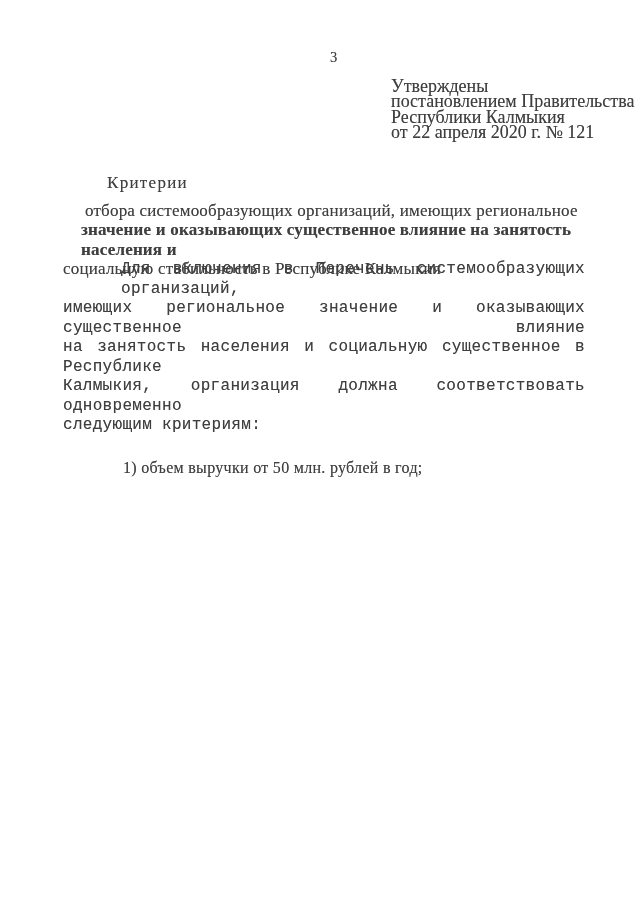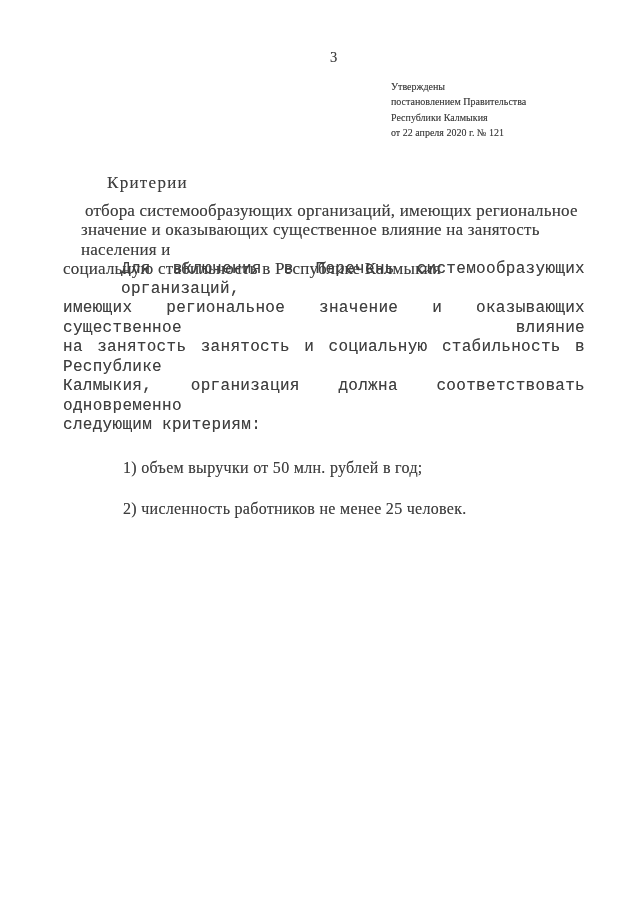--- a/index.html
+++ b/index.html
@@ -24,38 +24,38 @@
     left: 330px;
     top: 49px;
     font-size: 14.5px;
     line-height: 17px;
   }
 
   .approval-block {
     position: absolute;
     left: 391px;
     top: 79px;
-    font-size: 10px;
+    font-size: 18px;
     line-height: 15.4px;
     white-space: nowrap;
   }
 
   .title-block {
     position: absolute;
     left: 63px;
     top: 173px;
     width: 522px;
     font-size: 17px;
     line-height: 19.5px;
     letter-spacing: 0.2px;
     text-align: left;
   }
   .title-line.l1 { margin-left: 44px; letter-spacing: 1.3px; }
   .title-line.l2 { margin-left: 22px; margin-top: 8px; }
-  .title-line.l3 { margin-left: 18px; }
+  .title-line.l3 { margin-left: 18px; font-weight: bold; }
   .title-line.l4 { margin-left: 0; }
 
   .body-block {
     position: absolute;
     left: 63px;
     top: 260px;
     width: 522px;
     font-size: 16px;
     line-height: 19.5px;
     letter-spacing: 0.3px;
@@ -95,20 +95,19 @@
   <div class="title-block">
     <div class="title-line l1">Критерии</div>
     <div class="title-line l2">отбора системообразующих организаций, имеющих региональное</div>
     <div class="title-line l3">значение и оказывающих существенное влияние на занятость населения и</div>
     <div class="title-line l4">социальную стабильность в Республике Калмыкия</div>
   </div>
 
   <div class="body-block">
     <div class="para-line first">Для включения в Перечень системообразующих организаций,</div>
     <div class="para-line">имеющих региональное значение и оказывающих существенное влияние</div>
-    <div class="para-line">на занятость занятость и социальную стабильность в Республике</div>
+    <div class="para-line">на занятость населения и социальную существенное в Республике</div>
     <div class="para-line">Калмыкия, организация должна соответствовать одновременно</div>
     <div class="para-line last">следующим критериям:</div>
     <div class="list-line">1) объем выручки от 50 млн. рублей в год;</div>
-    <div class="list-line">2) численность работников не менее 25 человек.</div>
   </div>
 
 </div>
 
 </body></html>

